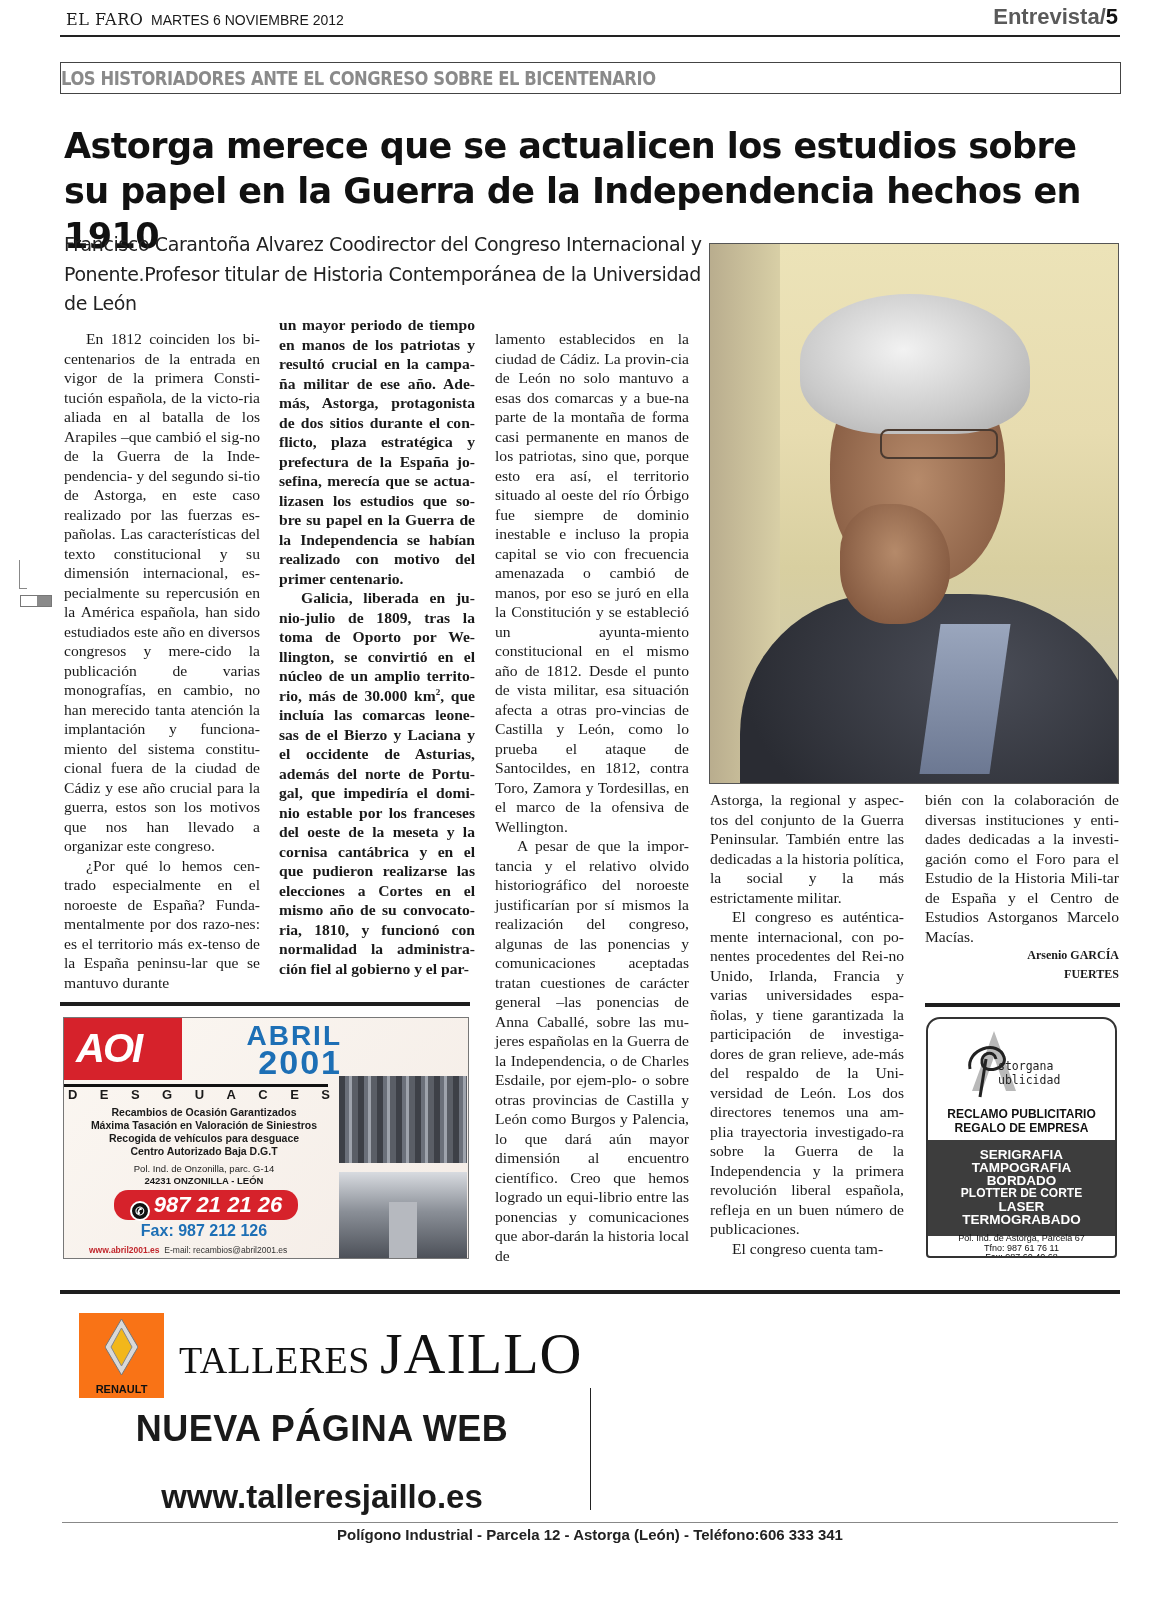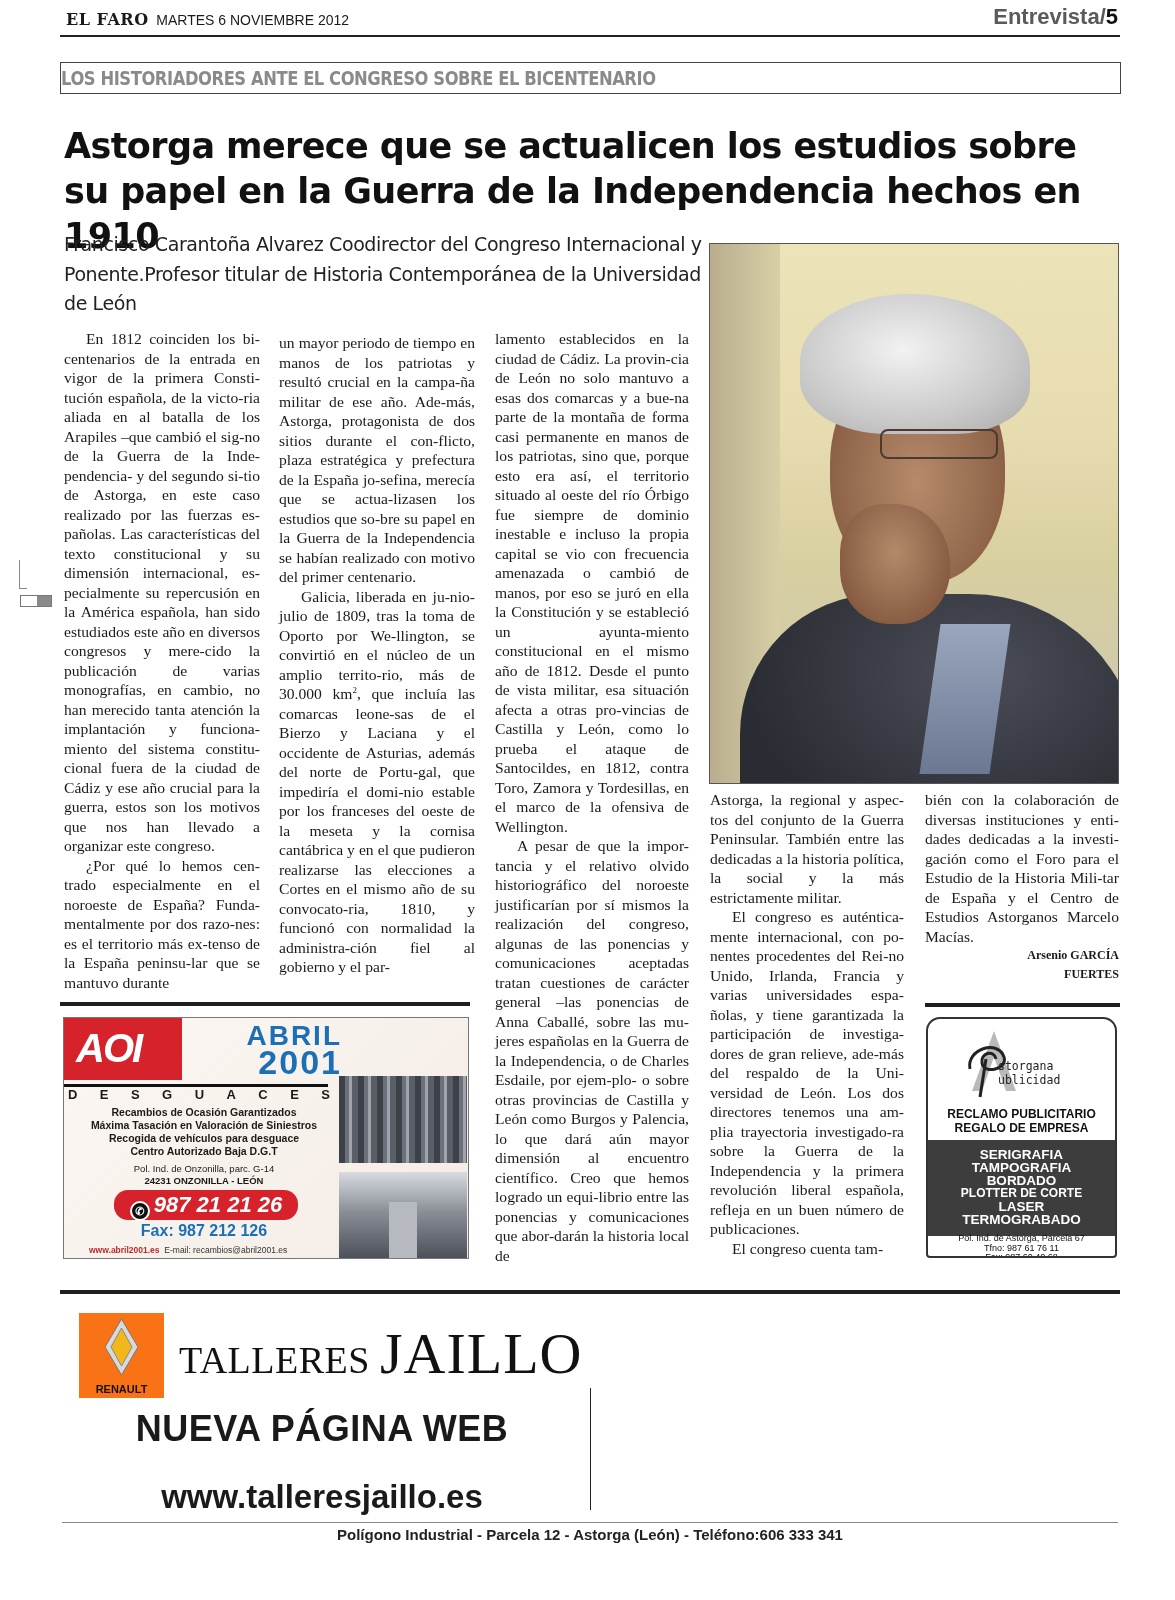--- a/index.html
+++ b/index.html
@@ -3,38 +3,38 @@
 <meta charset="utf-8">
 <style>
   * { box-sizing: border-box; margin: 0; padding: 0; }
   html, body { width: 1175px; height: 1600px; background: #ffffff; overflow: hidden; }
   body { position: relative; font-family: "Liberation Serif", serif; color: #1a1a1a; }
 
   .abs { position: absolute; }
 
   
   #masthead { left: 66px; top: 10px; font-size: 15px; white-space: nowrap; }
-  #masthead .paper { font-family: "DejaVu Serif", serif; font-weight: bold; font-size: 16px; letter-spacing: 0.5px; }
+  #masthead .paper { font-family: "DejaVu Serif", serif; font-weight: normal; font-size: 16px; letter-spacing: 0.5px; }
   #masthead .date { font-family: "Liberation Sans", sans-serif; font-size: 14px; margin-left: 4px; }
   #section { right: 57px; top: 4px; font-family: "Liberation Sans", sans-serif; font-weight: bold; font-size: 22px; color: #5a5a5a; }
   #section b { color: #111; }
   #header-rule { left: 60px; top: 35px; width: 1060px; height: 2px; background: #222; }
 
   #kicker-box { left: 60px; top: 62px; width: 1061px; height: 32px; border: 1px solid #444; }
   #kicker { font-family: "DejaVu Sans", sans-serif; font-weight: bold; font-size: 19px; color: #8a8a8a; line-height: 30px; letter-spacing: -0.5px; transform: scaleX(0.86); transform-origin: left center; white-space: nowrap; }
 
   #headline { left: 64px; top: 124px; width: 1060px; font-family: "DejaVu Sans", sans-serif; font-weight: bold; font-size: 35px; line-height: 45px; color: #111; letter-spacing: -0.6px; }
 
   #byline { left: 64px; top: 230px; width: 640px; font-family: "DejaVu Sans", sans-serif; font-size: 19px; line-height: 29.5px; color: #222; letter-spacing: -0.4px; }
 
   
   .col { font-size: 15.6px; line-height: 19.5px; text-align: justify; hyphens: manual; color: #1a1a1a; }
   .col p { text-indent: 22px; }
   #col1 { left: 64px; top: 329px; width: 196px; }
-  #col2 { left: 279px; top: 333px; width: 196px; }
+  #col2 { left: 279px; top: 315px; width: 196px; font-weight: bold; }
   #col3 { left: 495px; top: 329px; width: 194px; }
   #col4 { left: 710px; top: 790px; width: 194px; }
   #col5 { left: 925px; top: 790px; width: 194px; }
   .author { text-align: right; font-family: Liberation Serif, serif; font-weight: bold; font-size: 12px; line-height: 19px; text-indent: 0 !important; }
   sup { font-size: 9px; vertical-align: super; line-height: 0; }
 
   
   #photo { left: 709px; top: 243px; width: 410px; height: 541px; border: 1px solid #555; overflow: hidden;
     background: linear-gradient(180deg, #ece3b8 0%, #e7dcb0 35%, #d8cfa0 60%, #c9c6b4 100%); }
   #photo .wall { position: absolute; left: 0; top: 0; width: 70px; height: 541px; background: linear-gradient(90deg, #b9ad8e, #d8cfa6); }

